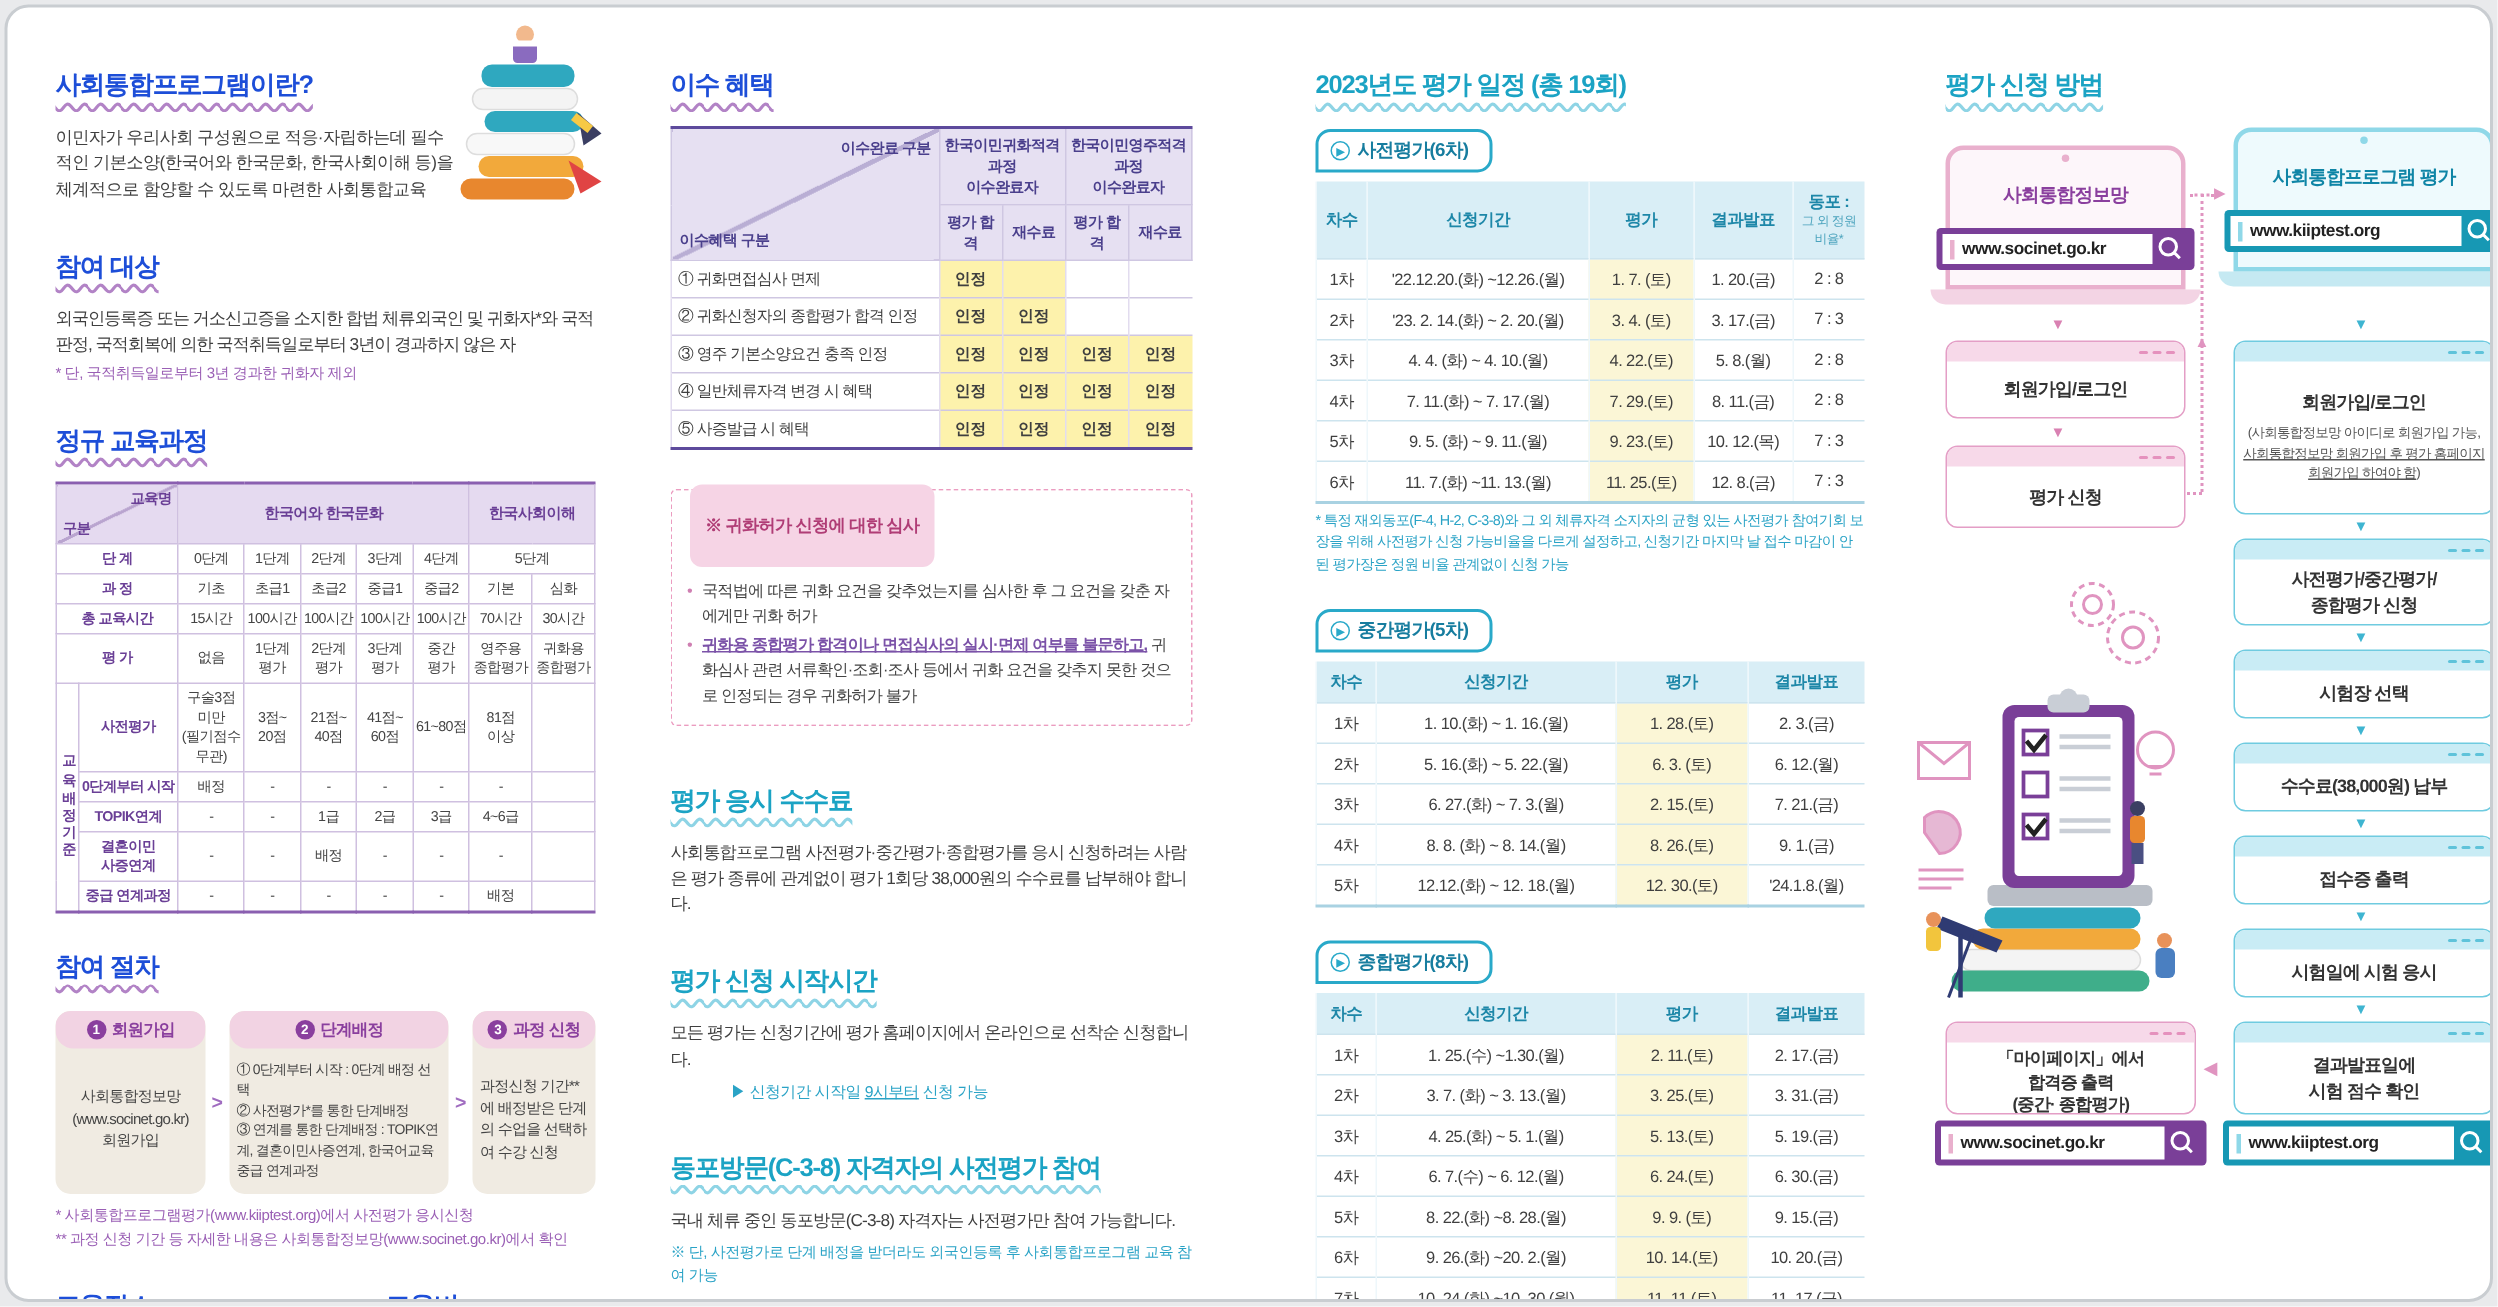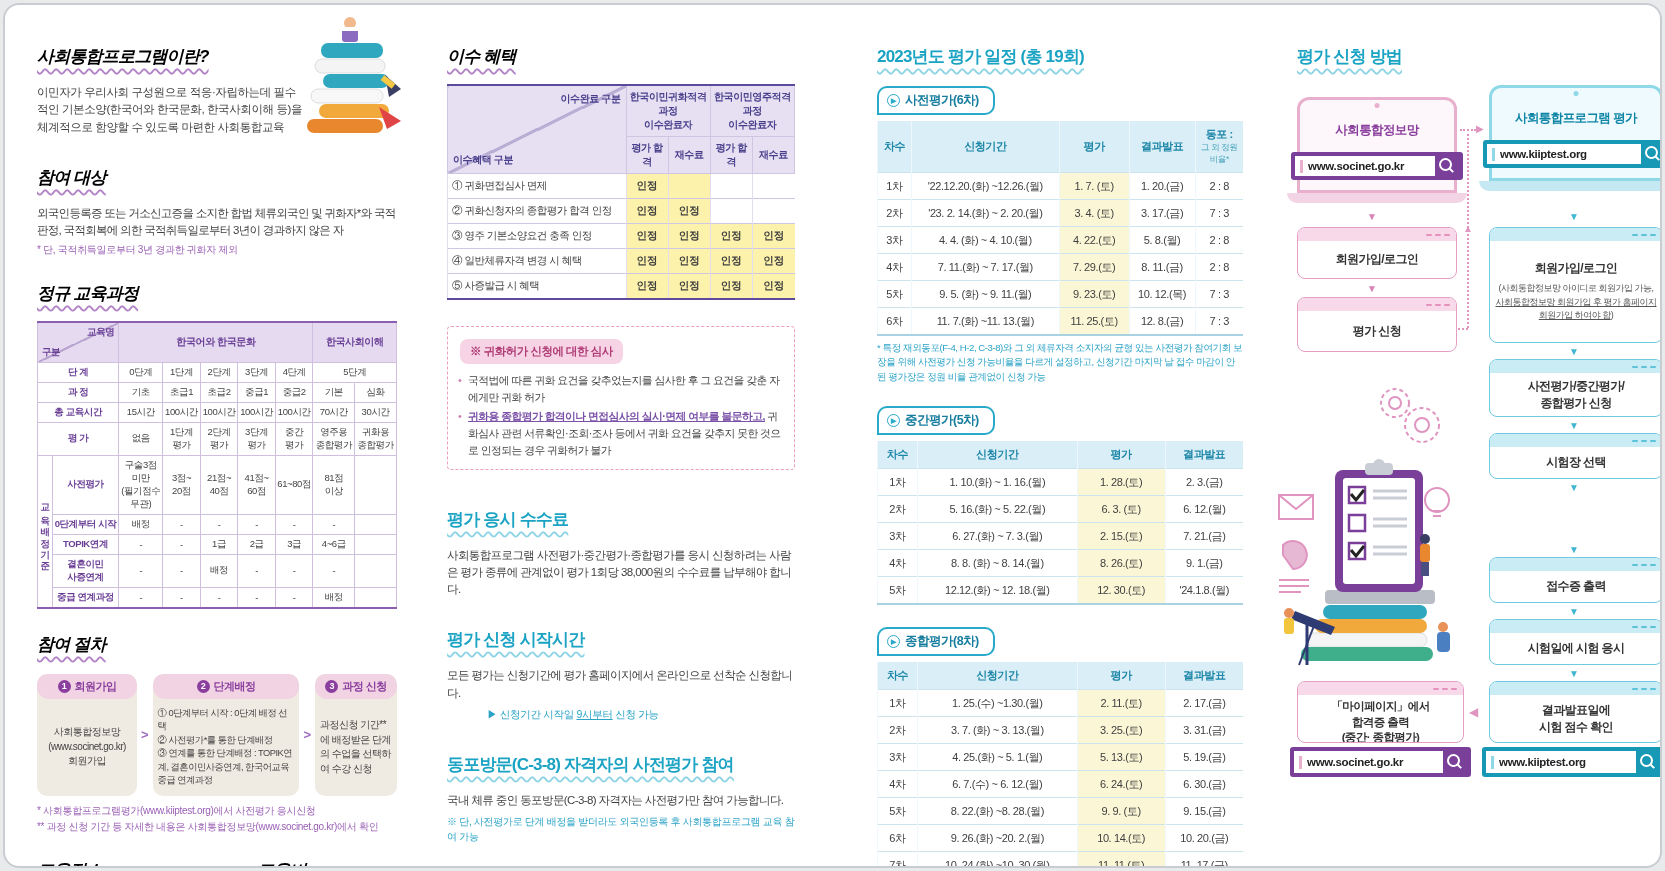--- a/index.html
+++ b/index.html
@@ -9,21 +9,21 @@
   .col { position:absolute; top:40px; }
   #col1 { left:32px;  width:360px; }
   #col2 { left:442px; width:348px; }
   #col3 { left:872px; width:366px; }
   #col4 { left:1292px; width:372px; height:800px; }
 
   
   .h-purple, .h-teal { font-size:17px; font-weight:bold; letter-spacing:-0.8px;
      display:inline-block; margin-bottom:16px;
      text-decoration-line:underline; text-decoration-style:wavy; text-decoration-thickness:1.6px; text-underline-offset:6px; }
-  .h-purple { color:#000000; text-decoration-color:#b283c6;font-style:italic; }
+  .h-purple { color:#1d4ed8; text-decoration-color:#b283c6; }
   .h-teal   { color:#1ba3c4; text-decoration-color:#8ed4e5; }
 
   .p { font-size:11.5px; line-height:1.5; letter-spacing:-0.4px; color:#3f3f3f; }
   .note-purple { font-size:10px; color:#9a5fb5; letter-spacing:-0.3px; line-height:1.45; margin-top:4px; }
   .note-teal { font-size:10px; color:#2aa3c6; letter-spacing:-0.3px; line-height:1.5; margin-top:5px; }
   .sect { margin-top:26px; position:relative; }
 
   
   table { border-collapse:collapse; width:100%; }
   td, th { text-align:center; vertical-align:middle; white-space:pre-line; }
@@ -46,21 +46,21 @@
   .ben td.rowlbl { text-align:left; padding-left:4px; letter-spacing:-0.5px; }
   .ben td.hl { background:#fdf2ac; font-weight:bold; }
   .ben .diag { position:relative; height:46px; background:#e6e0f2;
      background-image:linear-gradient(to bottom right, transparent 49%, #b9aed4 49%, #b9aed4 51%, transparent 51%); }
   .ben .diag .tr { position:absolute; right:5px; top:6px; font-size:10px; color:#4a3f8c; font-weight:bold; }
   .ben .diag .bl { position:absolute; left:5px; bottom:6px; font-size:10px; color:#4a3f8c; font-weight:bold; }
 
   
   .revbox { margin-top:18px; border:1.5px dashed #eb9cc0; border-radius:4px; padding:14px 10px 10px; position:relative; }
   .revpill { display:inline-block; background:#f6d4e5; color:#b03d76; font-weight:bold; font-size:11.5px;
-     border-radius:8px; padding:5px 10px; margin:-24px 0 8px 2px; letter-spacing:-0.5px; }
+     border-radius:8px; padding:20px 10px; margin:-24px 0 8px 2px; letter-spacing:-0.5px; }
   .revbox .li { font-size:10.8px; line-height:1.55; letter-spacing:-0.55px; color:#444; padding-left:10px; position:relative; }
   .revbox .li::before { content:"•"; position:absolute; left:0; color:#cf7fb2; }
   .u-purple { color:#7b52a8; text-decoration:underline; font-weight:bold; }
 
   
   .tab { display:inline-flex; align-items:center; gap:5px; border:2px solid #29a9c9; border-radius:10px 10px 10px 0;
      padding:4px 14px 4px 8px; color:#177d9f; font-weight:bold; font-size:12.5px; background:#fff; margin-bottom:0; letter-spacing:-0.5px; }
   .tab .cir { width:13px; height:13px; border:1.6px solid #29a9c9; border-radius:50%; display:inline-flex; align-items:center; justify-content:center;
      font-size:7px; color:#29a9c9; }
   .sched { font-size:11px; margin-top:6px; border-bottom:2px solid #a9d2e2; }
@@ -728,20 +728,28 @@
     <div class="flow-abs vArrow tl" style="left:272px; top:375px;">▼</div>
     <div class="flow-abs bbox tealb" style="left:192px; top:388px; width:174px; height:46px;">
       <div class="bar">
           <i></i>
           <i></i>
           <i></i>
         </div>
       <div class="bd">시험장 선택</div>
     </div>
     <div class="flow-abs vArrow tl" style="left:272px; top:437px;">▼</div>
+    <div class="flow-abs bbox tealb" style="left:192px; top:450px; width:174px; height:46px;">
+      <div class="bar">
+          <i></i>
+          <i></i>
+          <i></i>
+        </div>
+      <div class="bd">수수료(38,000원) 납부</div>
+    </div>
     <div class="flow-abs vArrow tl" style="left:272px; top:499px;">▼</div>
     <div class="flow-abs bbox tealb" style="left:192px; top:512px; width:174px; height:46px;">
       <div class="bar">
           <i></i>
           <i></i>
           <i></i>
         </div>
       <div class="bd">접수증 출력</div>
     </div>
     <div class="flow-abs vArrow tl" style="left:272px; top:561px;">▼</div>

